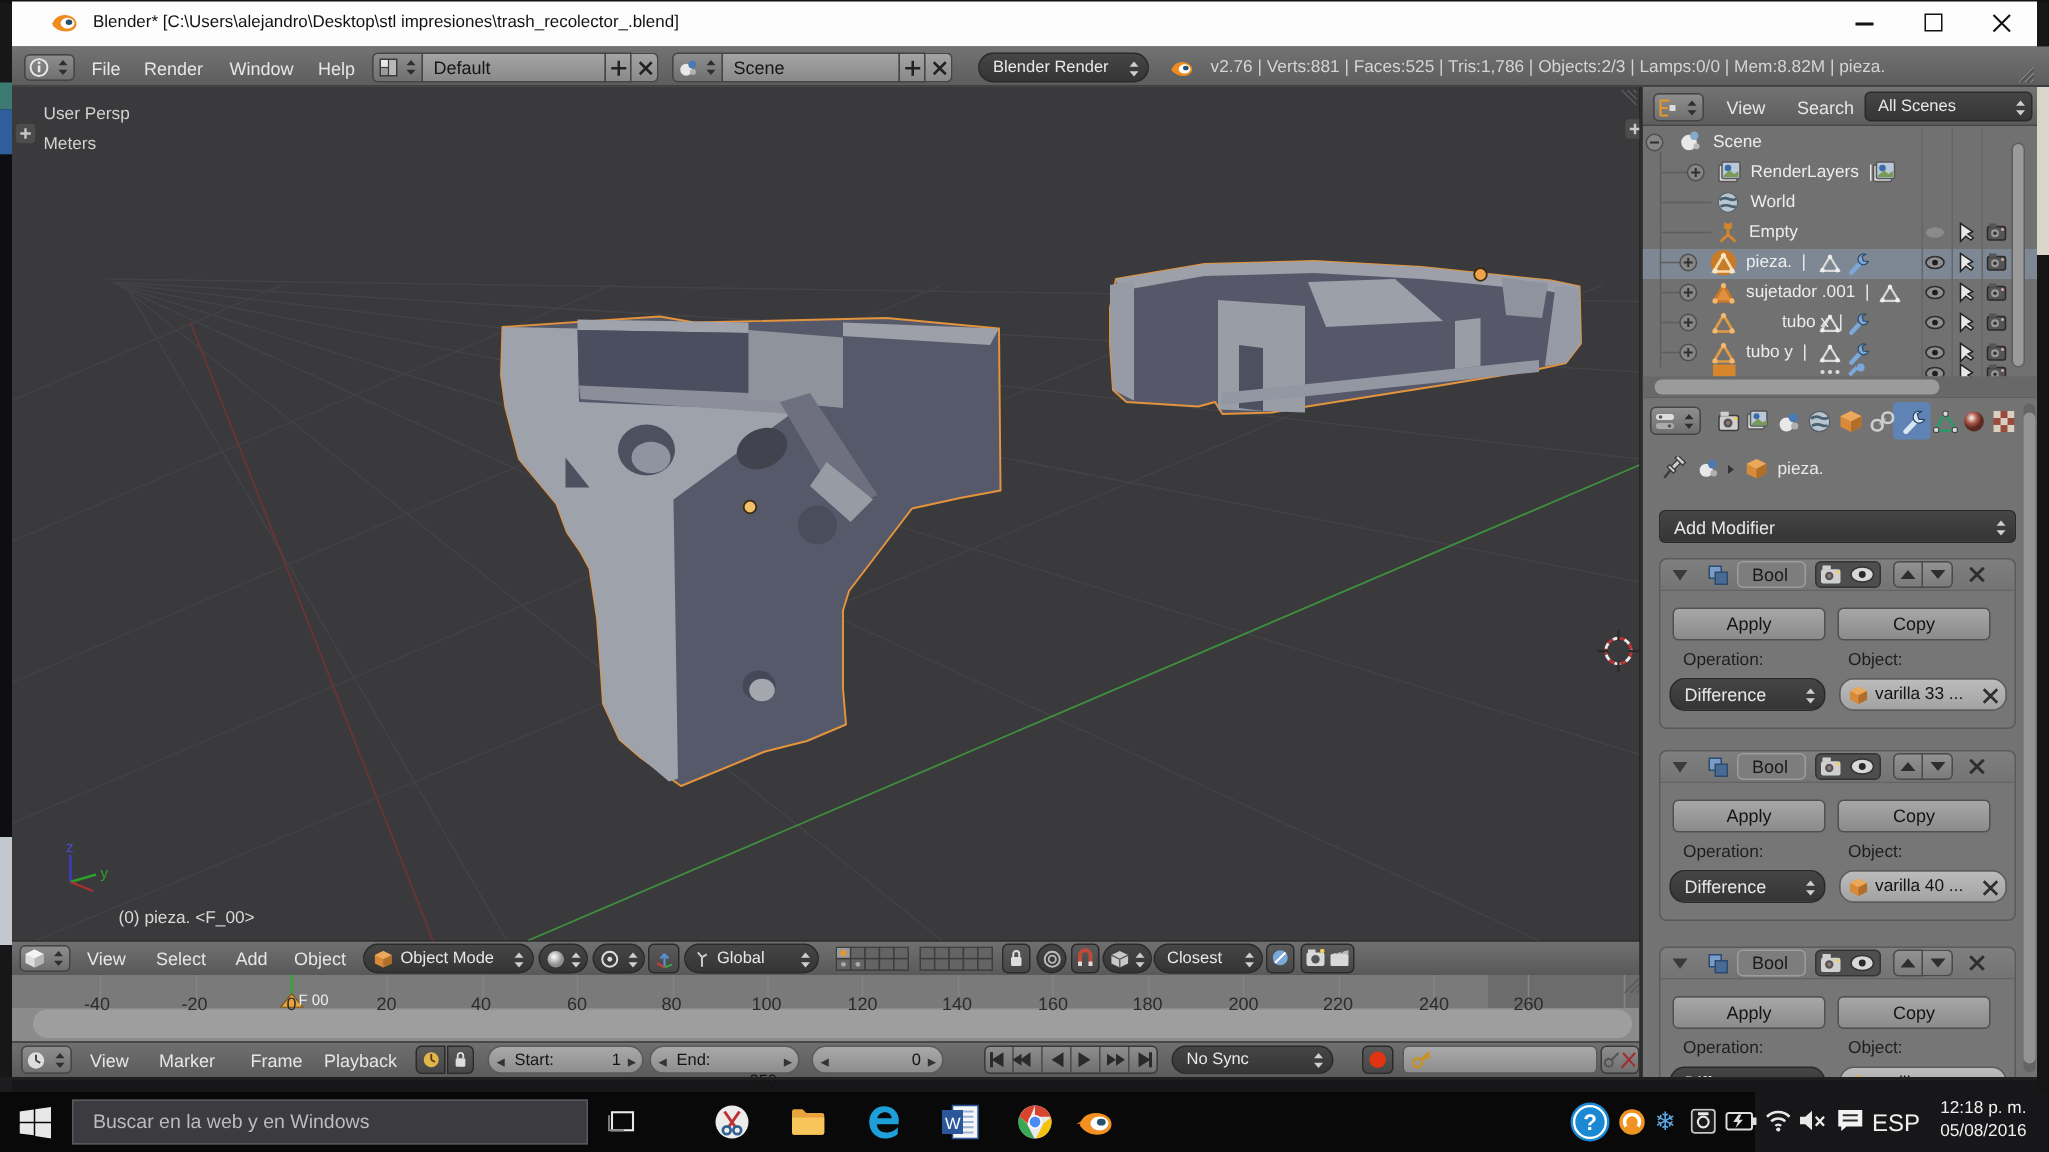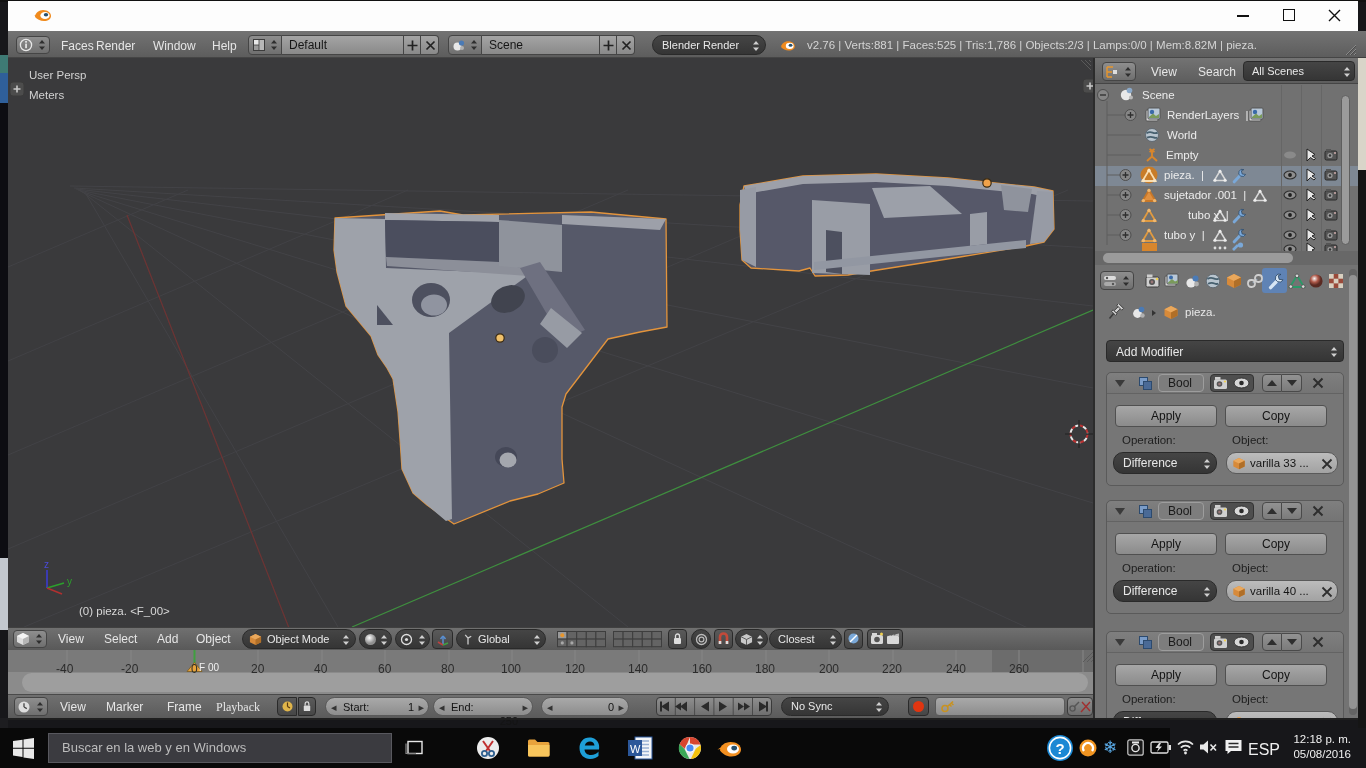--- a/index.html
+++ b/index.html
@@ -24,39 +24,40 @@
   <div class="abs" style="left:1358px;top:58px;width:8px;height:112px;background:#d9d5c9;"></div>
 
   <div class="abs" style="left:0;top:0;width:1366px;height:2px;background:#111;"></div>
   <div class="abs" style="left:8px;top:1px;width:1350px;height:30px;background:#fdfdfd;"></div>
   <svg class="abs" style="left:33px;top:5px;" width="20" height="20" viewBox="0 0 20 20">
     <path d="M2 12 C2 8 6 5 10 5 C15 5 18 8 18 11 C18 14 15 16 11 16 C7 16 4 14 2 12 Z" fill="#f08b1e"></path>
     <path d="M1 11 L8 7 L10 10 Z" fill="#f08b1e"></path>
     <ellipse cx="12" cy="10.5" rx="4.6" ry="3.6" fill="#fff"></ellipse>
     <ellipse cx="13" cy="9.8" rx="2.2" ry="1.8" fill="#27506e"></ellipse>
   </svg>
+  <div class="abs" style="left:62px;top:9px;font-size:11.3px;color:#111;">Blender* [C:\Users\alejandro\Desktop\stl impresiones\trash_recolector_.blend]</div>
   <div class="abs" style="left:1237px;top:15px;width:12px;height:1.6px;background:#111;"></div>
   <div class="abs" style="left:1283px;top:9px;width:10px;height:10px;border:1.4px solid #111;"></div>
   <svg class="abs" style="left:1327px;top:8px;" width="15" height="15" viewBox="0 0 15 15">
     <path d="M2 2 L13 13 M13 2 L2 13" stroke="#111" stroke-width="1.4"></path>
   </svg>
 
   <div class="abs" style="left:8px;top:31px;width:1358px;height:27px;background:linear-gradient(#737373,#5d5d5d);border-bottom:1px solid #3e3e3e;box-sizing:border-box;"></div>
   <div class="abs" style="left:0;top:31px;width:1366px;height:27px;">
 
     <div class="abs" style="left:16px;top:5px;width:34px;height:18px;background:linear-gradient(#8e8e8e,#6f6f6f);border:1px solid #454545;border-radius:4px;box-sizing:border-box;"></div>
     <svg class="abs" style="left:19px;top:7px;" width="14" height="14" viewBox="0 0 14 14">
       <circle cx="7" cy="7" r="5.6" fill="none" stroke="#e8e8e8" stroke-width="1.3"></circle>
       <rect x="6.2" y="5.6" width="1.7" height="4.6" fill="#e8e8e8"></rect>
         <rect x="6.2" y="3" width="1.7" height="1.7" fill="#e8e8e8"></rect>
     </svg>
     <svg class="abs" style="left:38px;top:8px;" width="8" height="12" viewBox="0 0 8 12">
       <path d="M1 4.5 L4 1 L7 4.5 Z M1 7.5 L4 11 L7 7.5 Z" fill="#2e2e2e"></path>
     </svg>
-    <div class="menu" style="left:61px;top:8px;">Faces</div>
+    <div class="menu" style="left:61px;top:8px;">File</div>
     <div class="menu" style="left:96px;top:8px;">Render</div>
     <div class="menu" style="left:153px;top:8px;">Window</div>
     <div class="menu" style="left:212px;top:8px;">Help</div>
 
     <div class="abs" style="left:248px;top:4px;width:34px;height:20px;background:linear-gradient(#8e8e8e,#6f6f6f);border:1px solid #454545;border-radius:4px 0 0 4px;box-sizing:border-box;"></div>
     <svg class="abs" style="left:252px;top:7px;" width="14" height="14" viewBox="0 0 14 14">
       <rect x="1" y="1" width="12" height="12" fill="#3c3c3c"></rect>
         <rect x="2" y="2" width="4.6" height="4.6" fill="#e8e8e8"></rect>
       <rect x="2" y="7.4" width="4.6" height="4.6" fill="#9a9a9a"></rect>
         <rect x="7.4" y="2" width="4.6" height="10" fill="#b8b8b8"></rect>
@@ -410,21 +411,21 @@
       <svg class="abs" style="left:17px;top:6px;" width="14" height="14" viewBox="0 0 14 14">
           <circle cx="7" cy="7" r="5.5" fill="#ddd"></circle>
           <path d="M7 7 L7 3.2 M7 7 L9.8 8.6" stroke="#444" stroke-width="1.3"></path>
         </svg>
       <svg class="abs" style="left:36px;top:7px;" width="8" height="12" viewBox="0 0 8 12">
           <path d="M1 4.5 L4 1 L7 4.5 Z M1 7.5 L4 11 L7 7.5 Z" fill="#2e2e2e"></path>
         </svg>
       <div class="menu" style="left:60px;top:6px;">View</div>
       <div class="menu" style="left:106px;top:6px;">Marker</div>
       <div class="menu" style="left:167px;top:6px;">Frame</div>
-      <div class="menu" style="left:216px;top:6px;font-family:Liberation Serif, serif;">Playback</div>
+      <div class="menu" style="left:216px;top:6px;">Playback</div>
       <div class="abs" style="left:277px;top:3px;width:20px;height:19px;background:linear-gradient(#5a5a5a,#464646);border:1px solid #2a2a2a;border-radius:4px 0 0 4px;box-sizing:border-box;"></div>
       <svg class="abs" style="left:281px;top:6px;" width="13" height="13" viewBox="0 0 13 13">
           <circle cx="6.5" cy="6.5" r="5" fill="#e0b54a"></circle>
           <path d="M6.5 6.5 L6.5 2.6 M6.5 6.5 L9 8" stroke="#5a3a10" stroke-width="1.2"></path>
         </svg>
       <div class="abs" style="left:298px;top:3px;width:18px;height:19px;background:linear-gradient(#5a5a5a,#464646);border:1px solid #2a2a2a;border-radius:0 4px 4px 0;box-sizing:border-box;"></div>
       <svg class="abs" style="left:301px;top:6px;" width="12" height="13" viewBox="0 0 13 14">
           <rect x="3" y="6" width="7" height="6" rx="1" fill="#ddd"></rect>
           <path d="M4.5 6 V4 a2 2 0 0 1 4 0 V6" fill="none" stroke="#ddd" stroke-width="1.3"></path>
         </svg>

